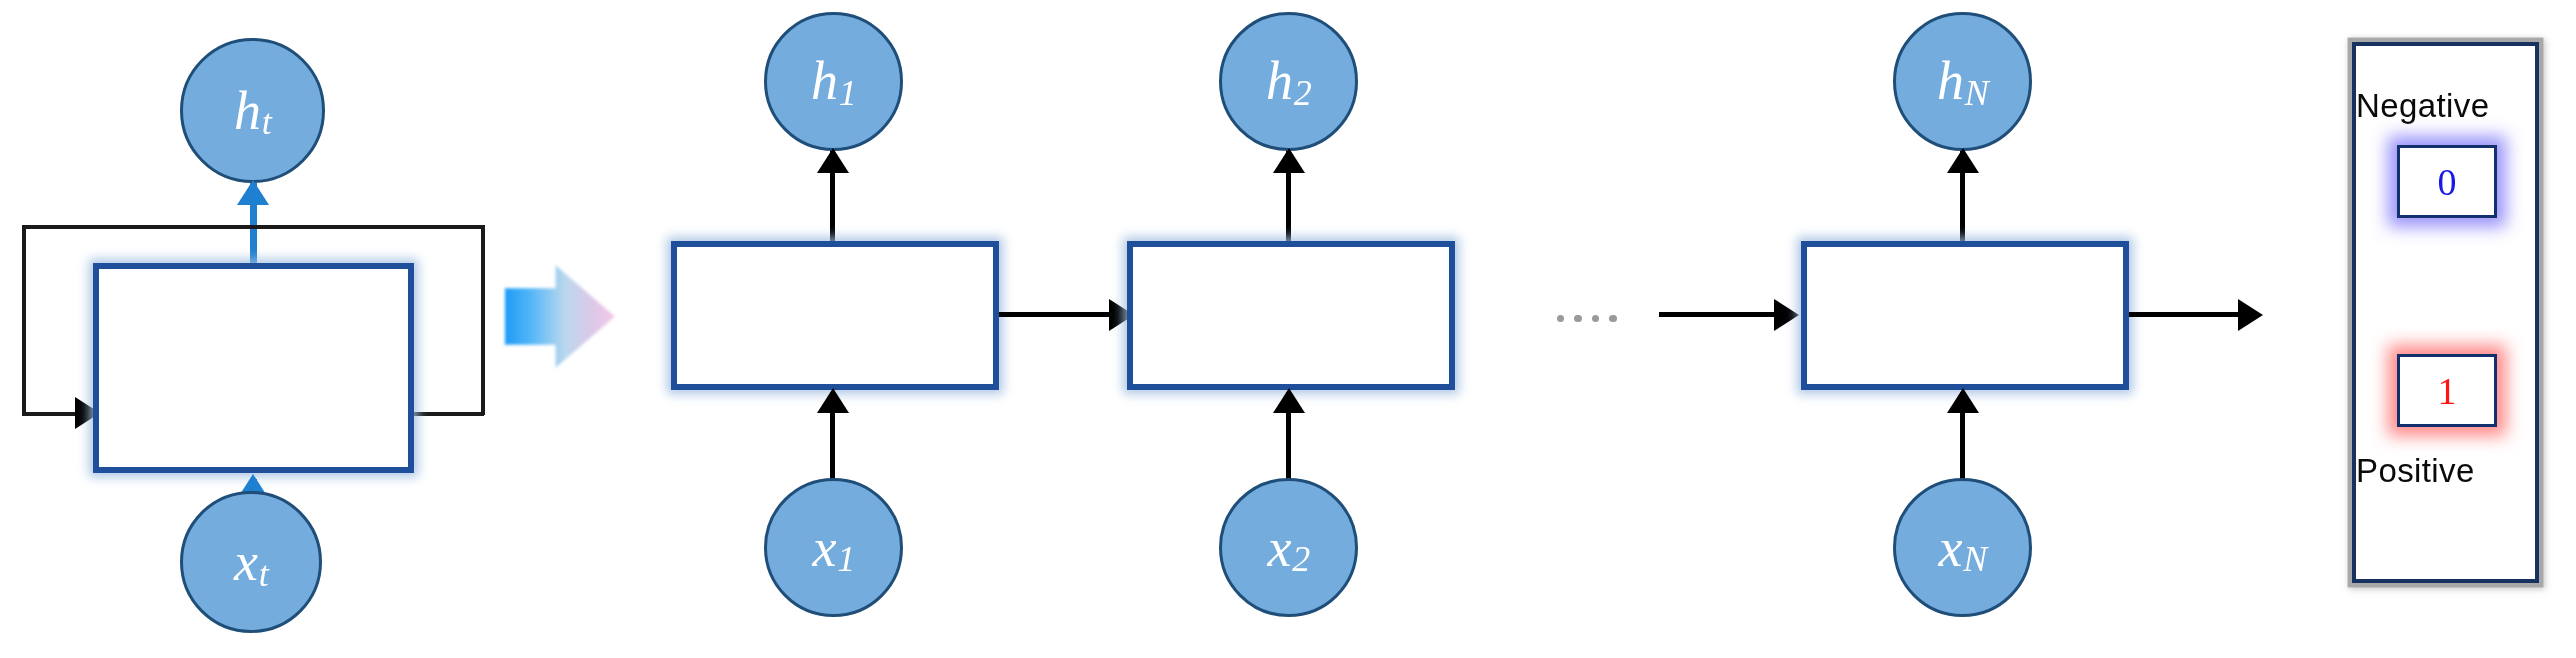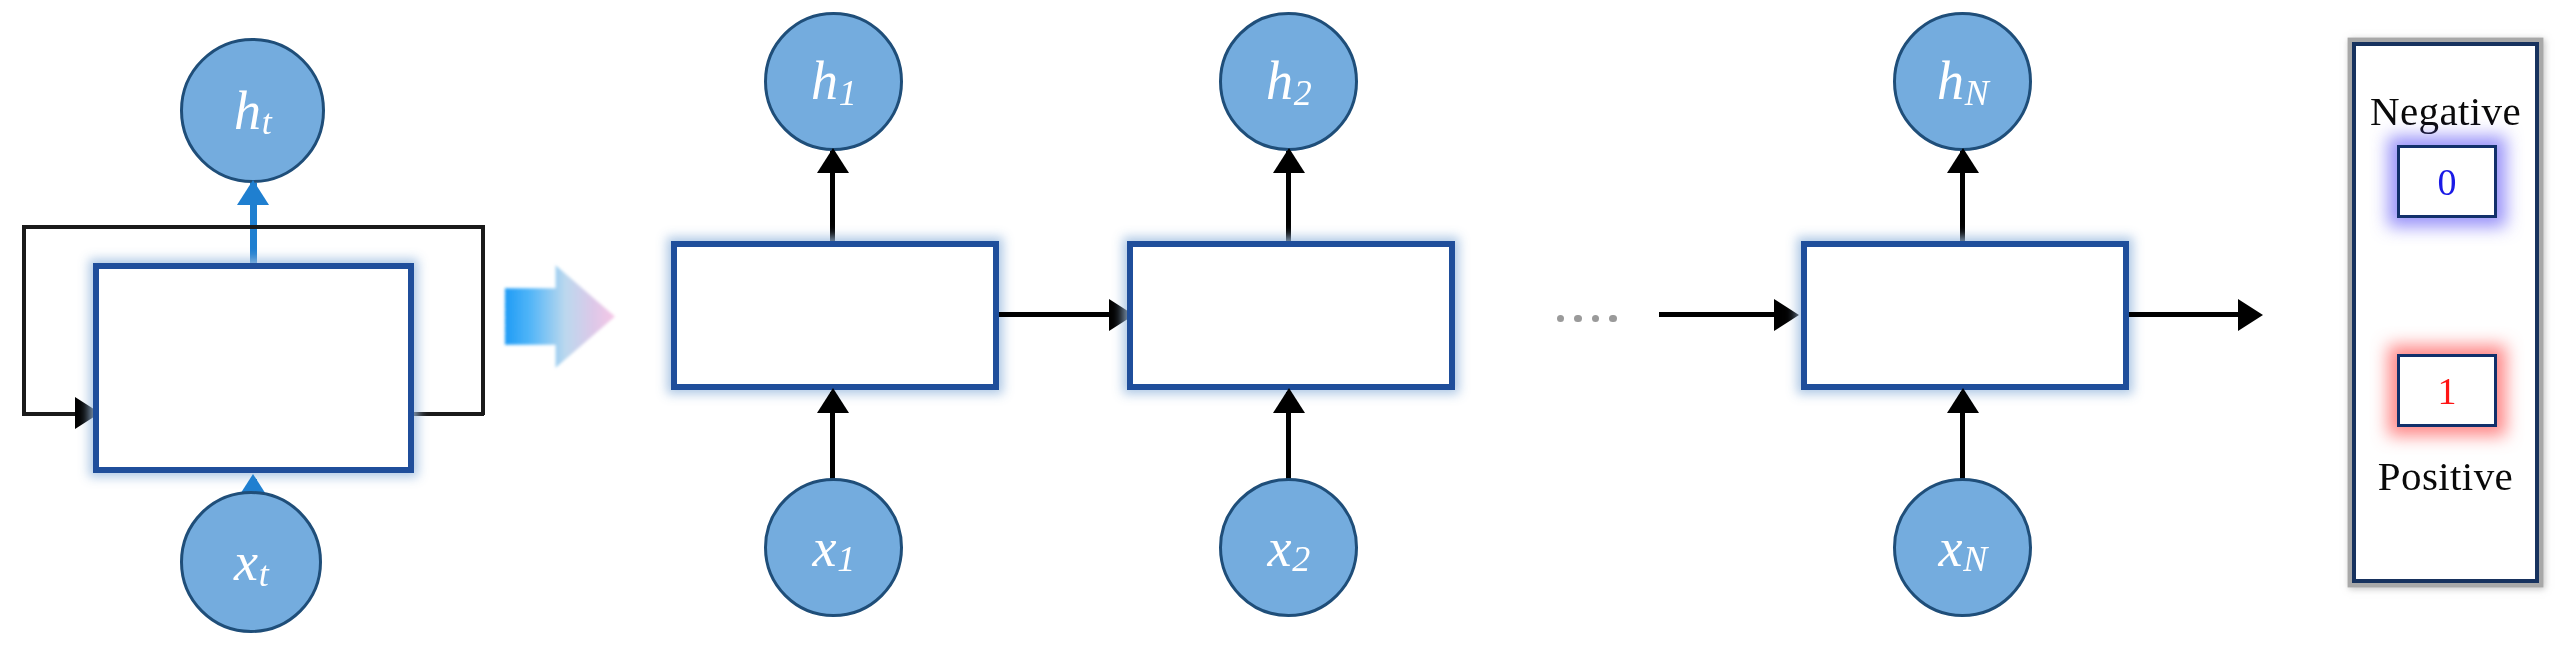--- a/index.html
+++ b/index.html
@@ -98,23 +98,23 @@
   .classbox{
     position:absolute;
     background:#ffffff;
     border:4.4px solid #17325E;
     box-sizing:border-box;
     box-shadow:0 0 0 4.4px #A8A8A8, 1.5px 1.5px 6.5px 4.4px rgba(150,150,150,0.55);
   }
   .class-label{
     position:absolute;
     width:100%;
-    text-align:center;
-    font-family:Liberation Serif, serif;
-    font-size:41px;
+    text-align:left;
+    font-family:Liberation Sans, sans-serif;
+    font-size:33px;
     color:#0a0a0a;
     letter-spacing:0.4px;
   }
   .label-chip{
     position:absolute;
     background:#ffffff;
     box-sizing:border-box;
     border:3.6px solid #12306B;
     display:flex;
     align-items:center;

